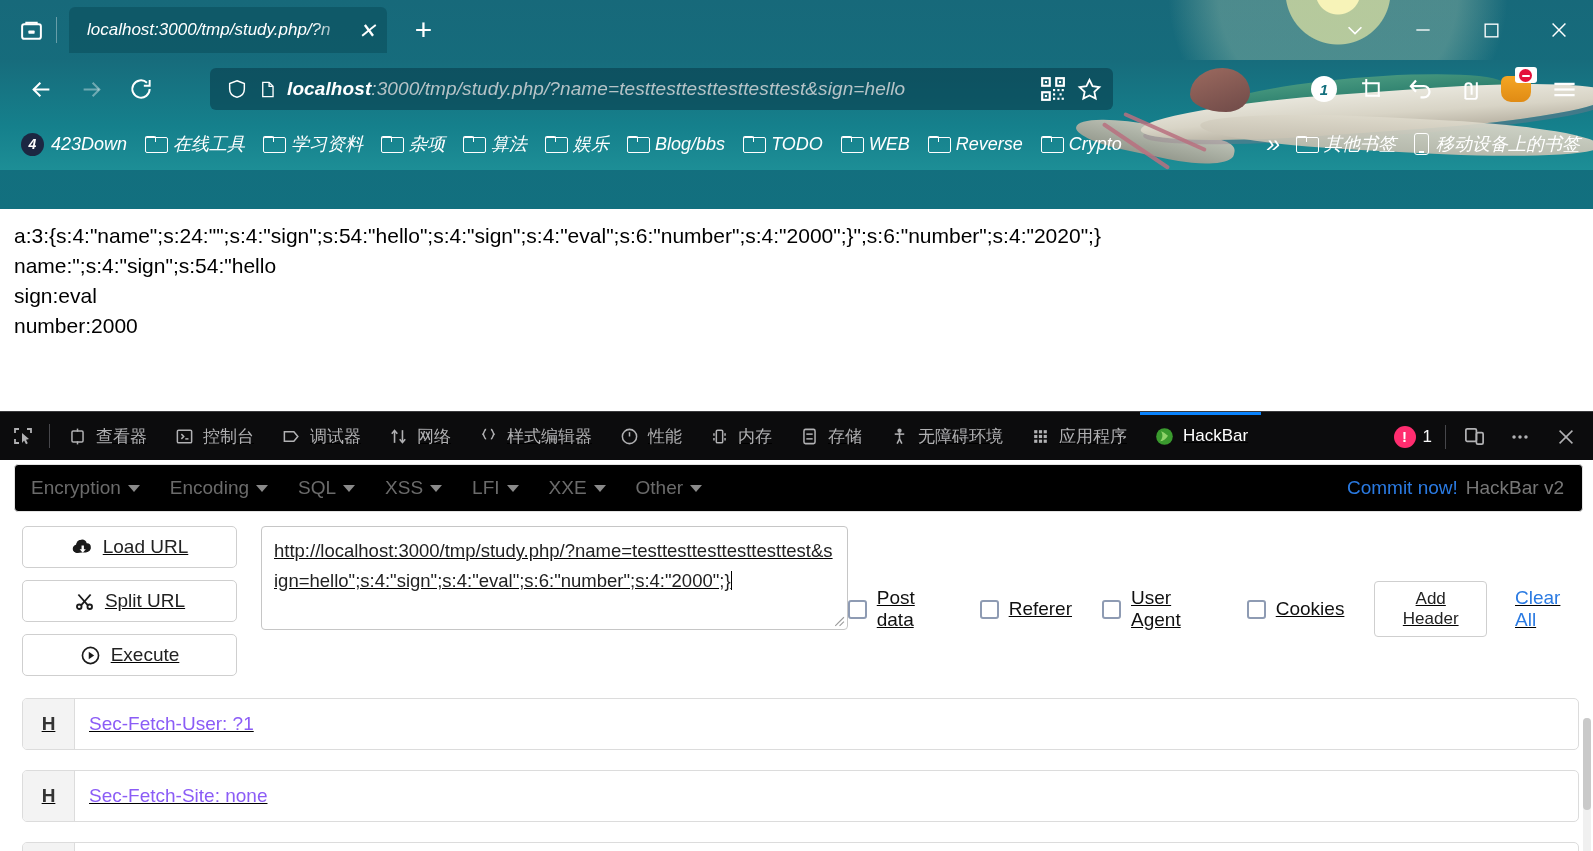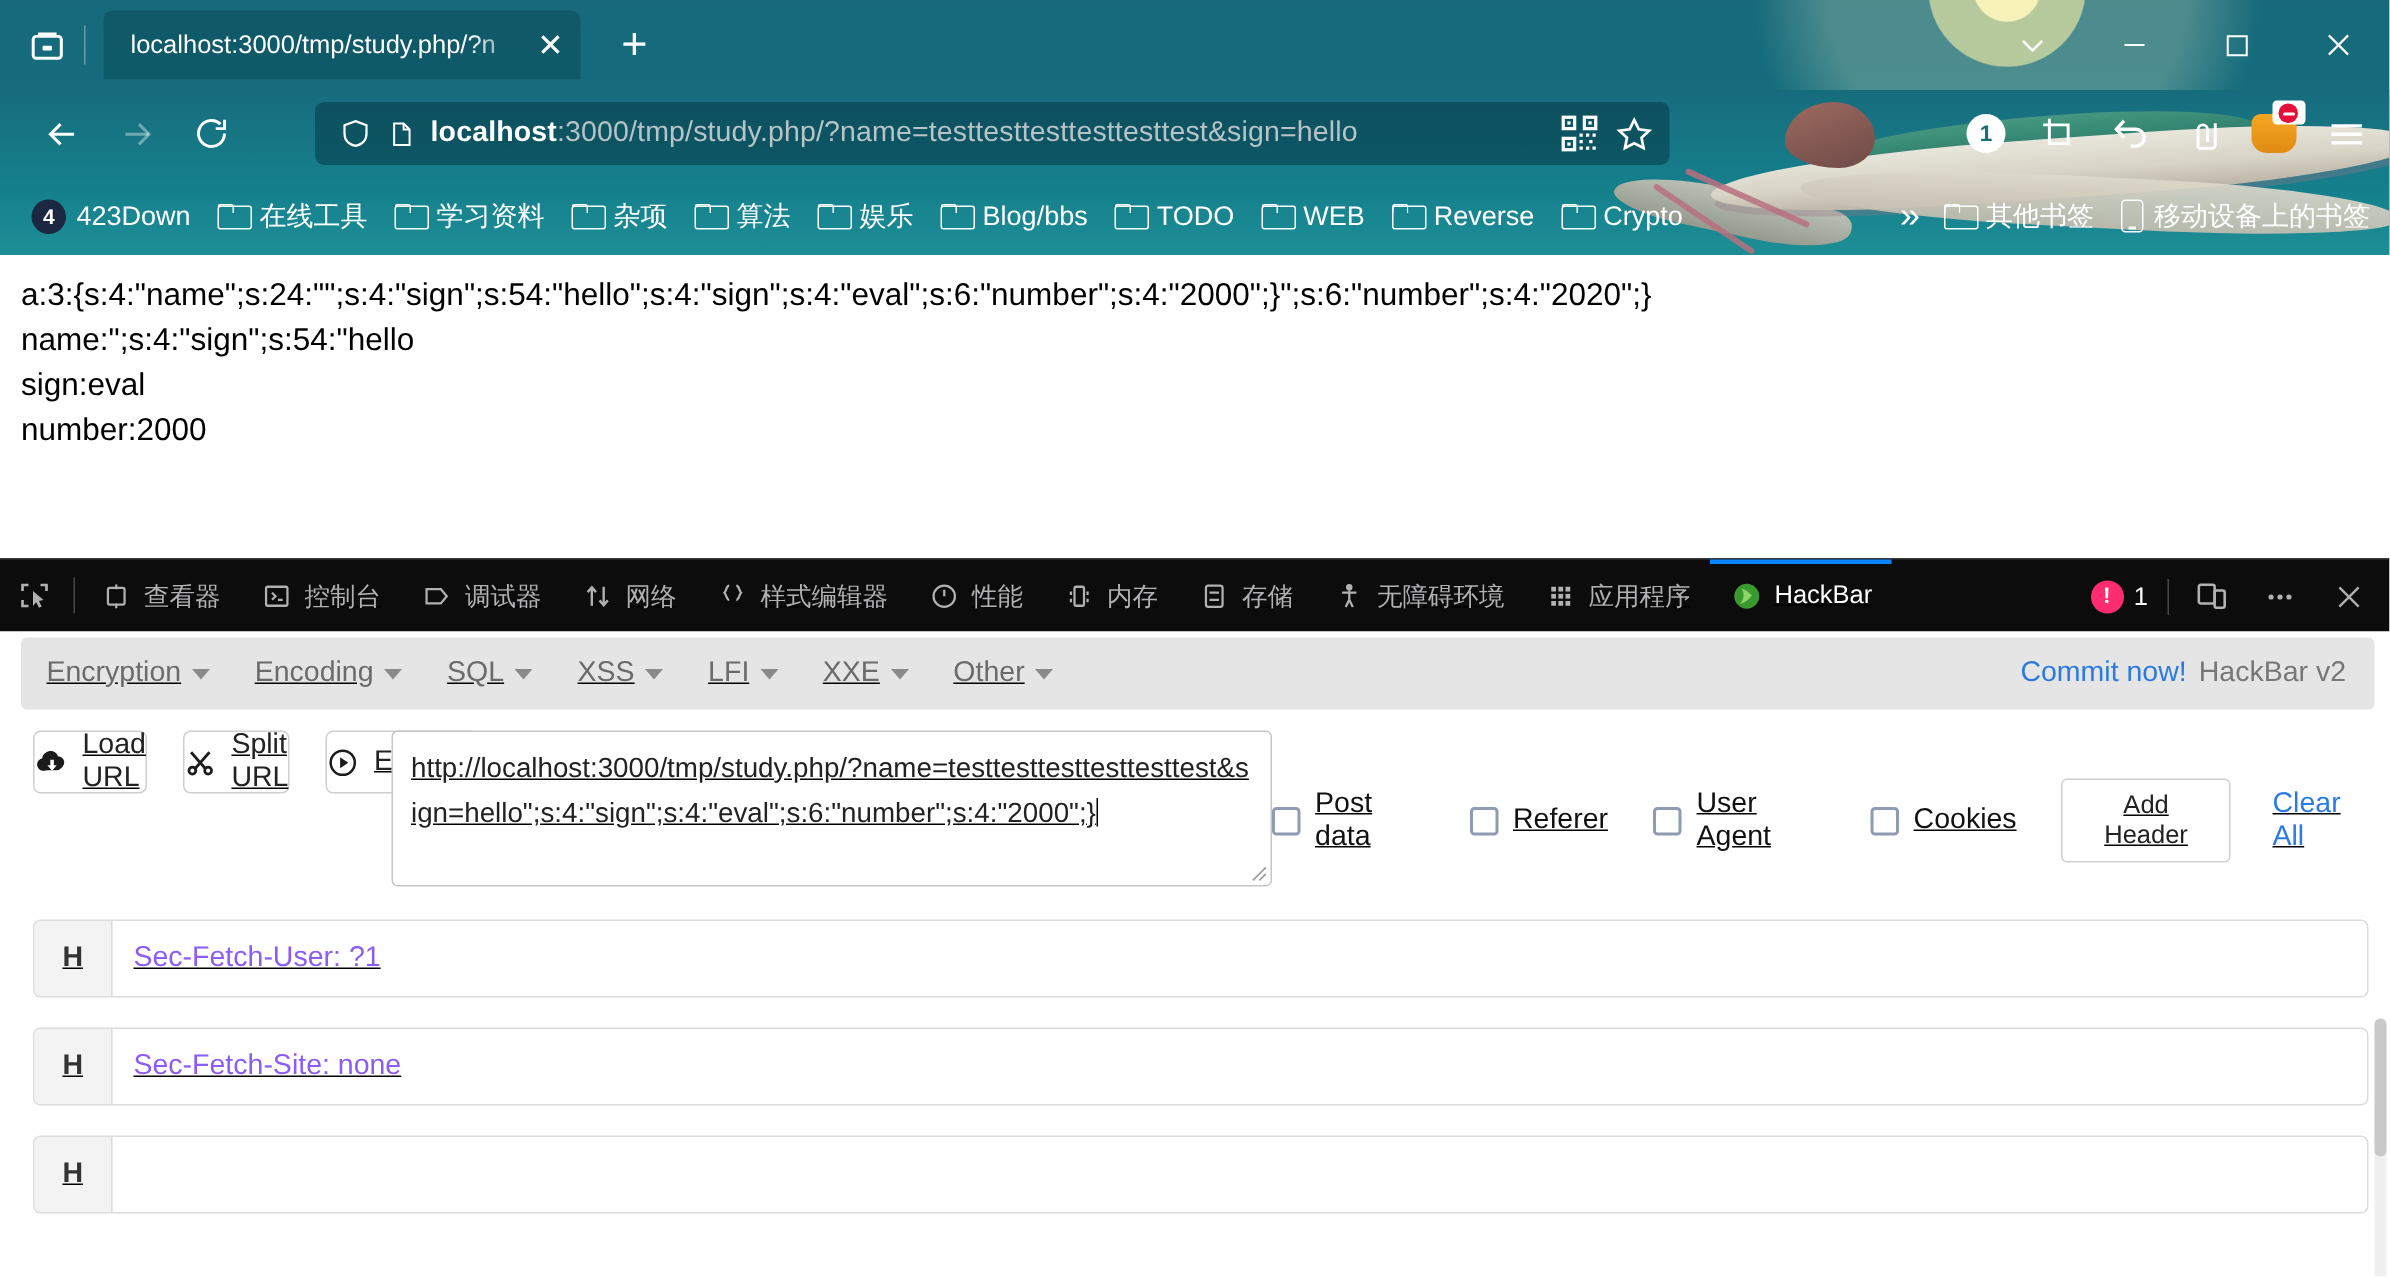--- a/index.html
+++ b/index.html
@@ -6,23 +6,24 @@
   html, body {
     width: 1593px; height: 851px;
     overflow: hidden;
     font-family: "Liberation Sans", sans-serif;
     background: #ffffff;
   }
 
   
   #browser-chrome {
     position: relative;
-    width: 1593px; height: 170px;
+    width: 1593px; height: 209px;
     background: #a21caf;
     overflow: hidden;
+    font-style: italic;
   }
   
   .persona-art { position: absolute; inset: 0; pointer-events: none; }
   .persona-sky {
     position: absolute; left: 0; top: 0; width: 100%; height: 100%;
     background:
       radial-gradient(circle at 1338px -8px, #f7f3b8 0 22px, rgba(243,238,170,.72) 23px 52px, rgba(216,226,190,.28) 53px 120px, rgba(20,112,126,0) 170px),
       linear-gradient(180deg,#17697a 0%, #156d7d 45%, #12707f 100%);
   }
   .persona-water {
@@ -200,31 +201,31 @@
   .err-dot {
     width:22px; height:22px; border-radius:50%; background:#ff2d6f; color:#fff;
     font-size:15px; font-weight:700; display:flex; align-items:center; justify-content:center;
   }
   .dt-icon-btn { width:42px; height:42px; display:flex; align-items:center; justify-content:center; color:#b1b1b3; font-size:22px;}
 
   
   #hackbar { flex: 1 1 auto; background:#ffffff; position:relative; overflow:hidden;}
   #hackbar-menubar {
     height:48px; margin: 4px 10px 0 14px;
-    border:1px solid #e3e3e3; border-radius:4px; background:#e5e5e5;
+    border:1px solid #e3e3e3; border-radius:4px; background:#000000;
     display:flex; align-items:center; padding: 0 16px; position:relative;
   }
   .hb-menu { display:flex; align-items:center; gap:7px; color:#6b6b6b; font-size:19px; padding: 0 16px 0 0; margin-right:14px;}
   .caret-down { width:0;height:0;border-left:6px solid transparent;border-right:6px solid transparent;border-top:7px solid #8a8a8a;}
   #hackbar-brand { position:absolute; right:18px; top:0; height:46px; display:flex; align-items:center; gap:8px; font-size:19px;}
   .brand-link { color:#2a7ae2; }
   .brand-ver { color:#777; }
 
   #hackbar-body { display:flex; padding: 14px 12px 0 22px; gap: 24px; }
-  #hb-buttons { display:flex; flex-direction:row; gap: 24px; width: 215px; flex:0 0 auto;}
+  #hb-buttons { display:flex; flex-direction:column; gap: 12px; width: 215px; flex:0 0 auto;}
   .hb-btn {
     height: 42px; border:1px solid #cfcfcf; border-radius:5px; background:#fff;
     display:flex; align-items:center; justify-content:center; gap:10px;
     font-size:19px; color:#222;
   }
   .hb-btn .gi { display:flex; align-items:center; }
   #hb-right { flex:1 1 auto; display:flex; flex-direction:row; }
   #url-textarea {
     width: 607px; height: 104px;
     border:1px solid #c6c6c6; border-radius:4px; background:#fff;

